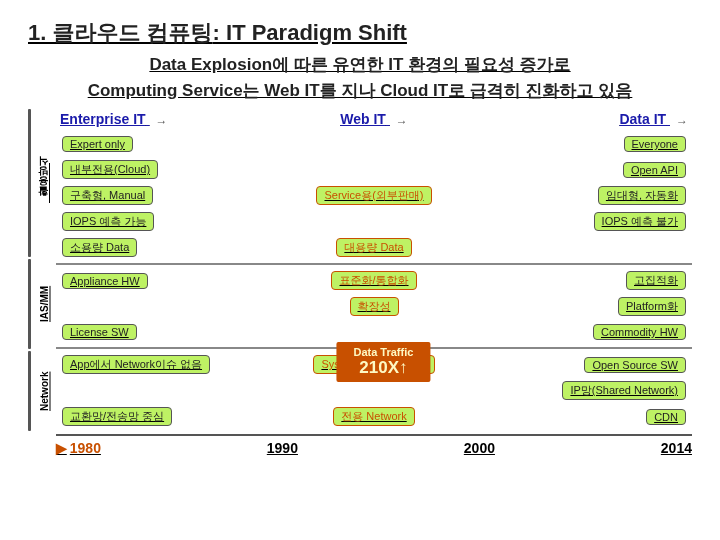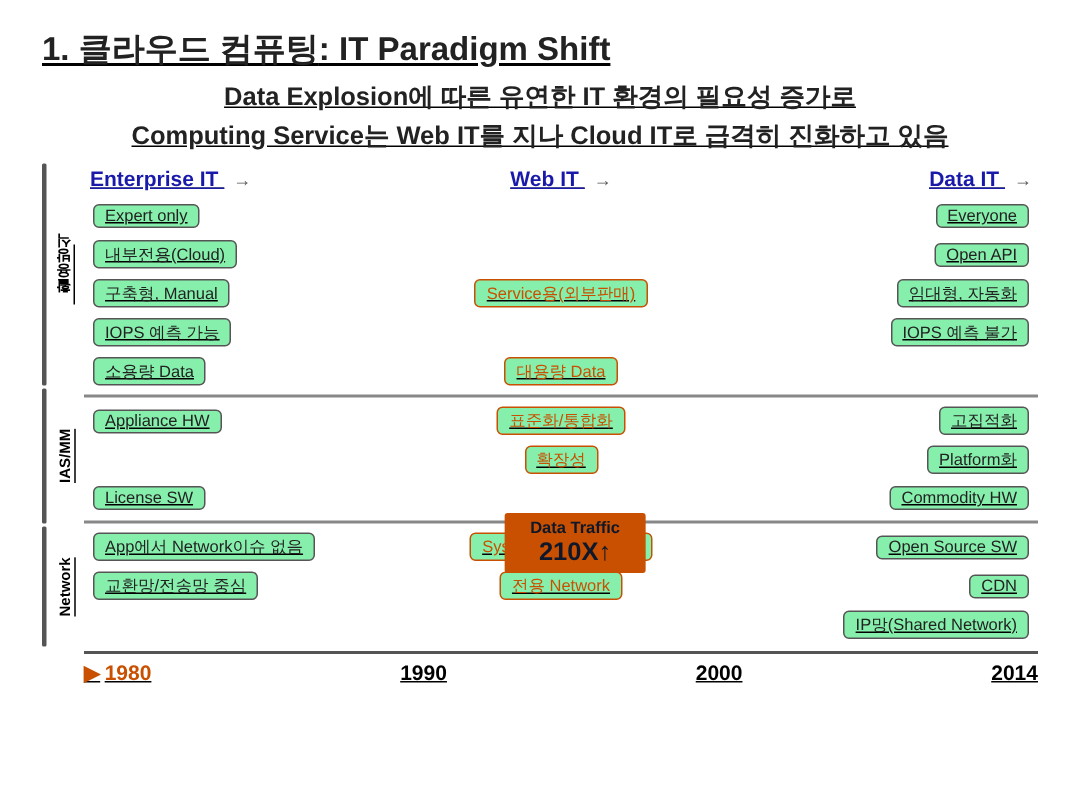--- a/index.html
+++ b/index.html
@@ -73,21 +73,21 @@
       display: flex;
       align-items: center;
     }
 
     .cell .tag {
       display: inline-block;
       border: 1.5px solid #555;
       border-radius: 4px;
       padding: 1px 7px;
       font-size: 11px;
-      background: #86efac;
+      background: #bef264;
       color: #222;
       white-space: nowrap;
     }
 
     .cell .tag.orange {
       border-color: #c85000;
       color: #c85000;
     }
 
     .cell.center {
@@ -271,40 +271,40 @@
         </div>
         <div class="cell center">
           <span class="tag orange">System Network 중요</span>
         </div>
         <div class="cell right">
           <span class="tag">Open Source SW</span>
         </div>
       </div>
 
       <div class="row">
-        <div class="cell">
-          <span class="tag">교환망/전송망 중심</span>
-        </div>
-        <div class="cell center">
-          <span class="tag orange">전용 Network</span>
-        </div>
-        <div class="cell right">
-          <span class="tag">CDN</span>
-        </div>
-      </div>
-
-      <div class="row">
         <div class="cell"></div>
         <div class="cell center"></div>
         <div class="cell right">
           <span class="tag">IP망(Shared Network)</span>
         </div>
       </div>
 
-      <div style="position:absolute; bottom:74px; left:50%; transform:translateX(-40%); background:#c85000; color:#0f172a; padding:4px 17px; text-align:center; z-index:10; border-radius:2px;">
+      <div class="row">
+        <div class="cell">
+          <span class="tag">교환망/전송망 중심</span>
+        </div>
+        <div class="cell center">
+          <span class="tag orange">전용 Network</span>
+        </div>
+        <div class="cell right">
+          <span class="tag">CDN</span>
+        </div>
+      </div>
+
+      <div style="position:absolute; bottom:74px; left:50%; transform:translateX(-40%); background:#c85000; color:#fef9c3; padding:4px 17px; text-align:center; z-index:10; border-radius:2px;">
         <div style="font-size:11px; font-weight:bold;">Data Traffic</div>
         <div style="font-size:17px; font-weight:bold;">210X↑</div>
       </div>
 
       <div style="display:flex; justify-content:space-between; border-top:2.5px solid #555; margin-top:6px; padding-top:4px;">
         <div style="font-size:14px; font-weight:bold; color:#c85000; display:flex; align-items:center;">
           <span style="margin-right:3px;">▶</span>
           <span>1980</span>
         </div>
         <div style="font-size:14px; font-weight:bold;">1990</div>

